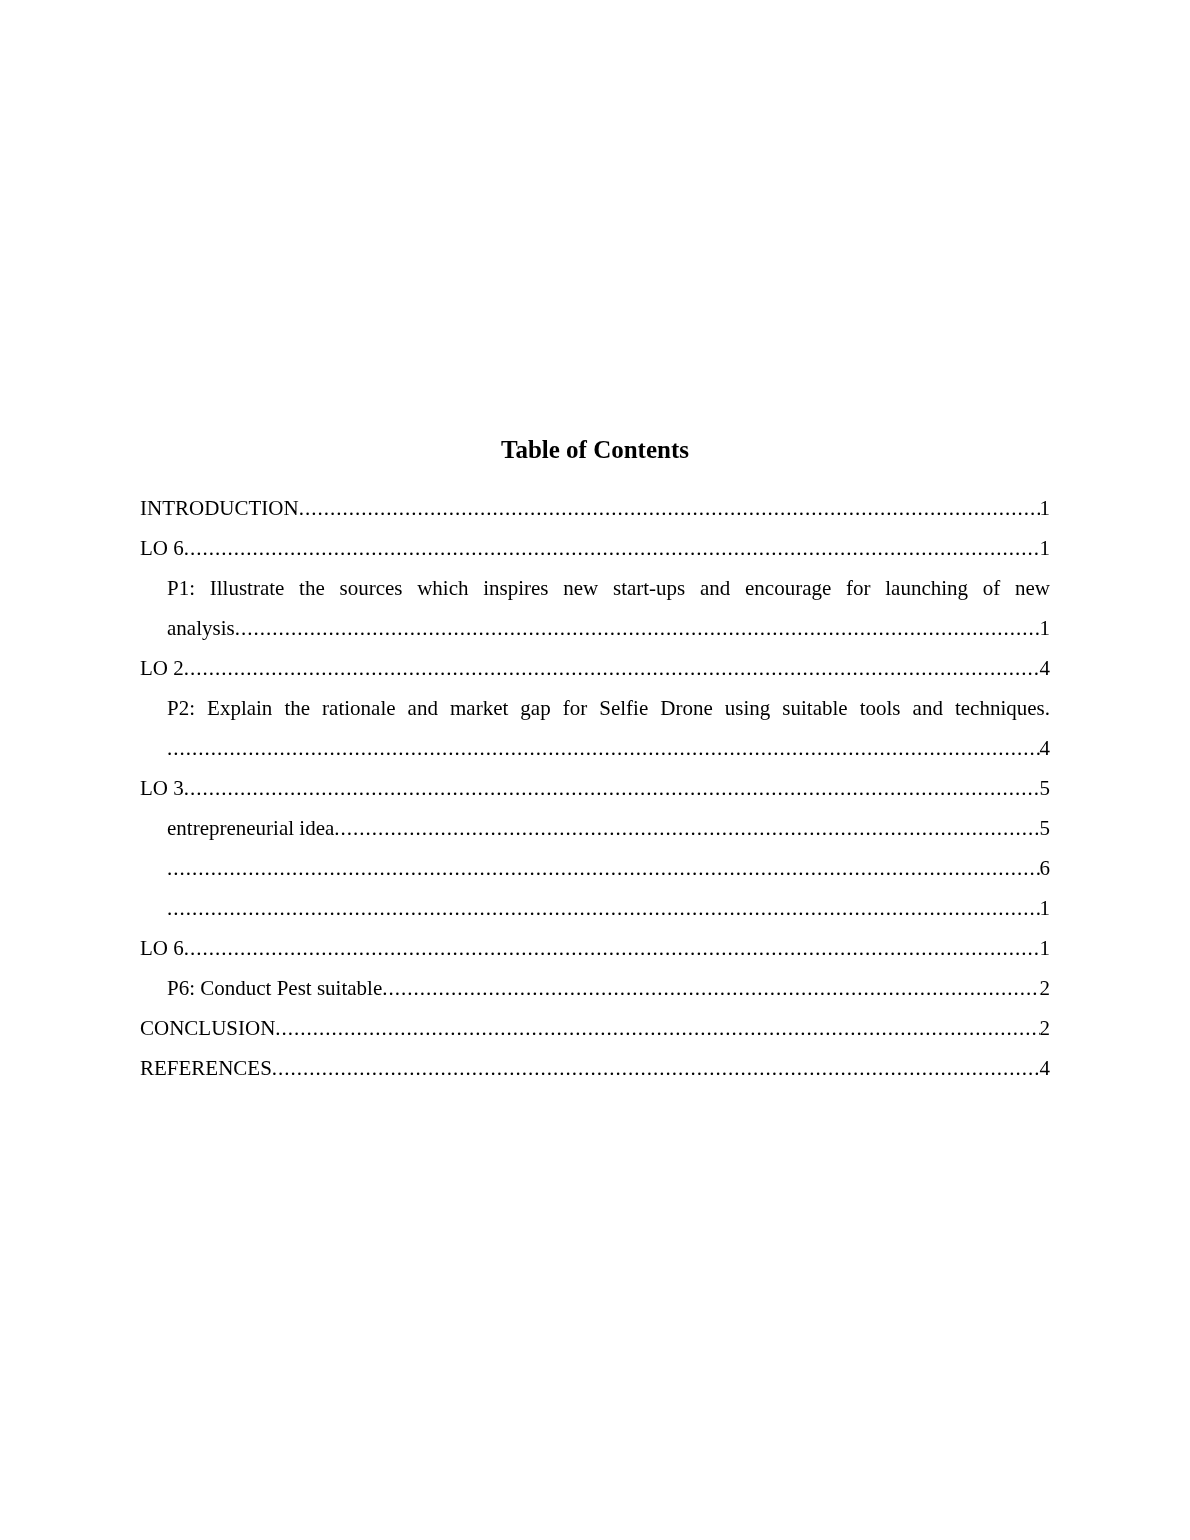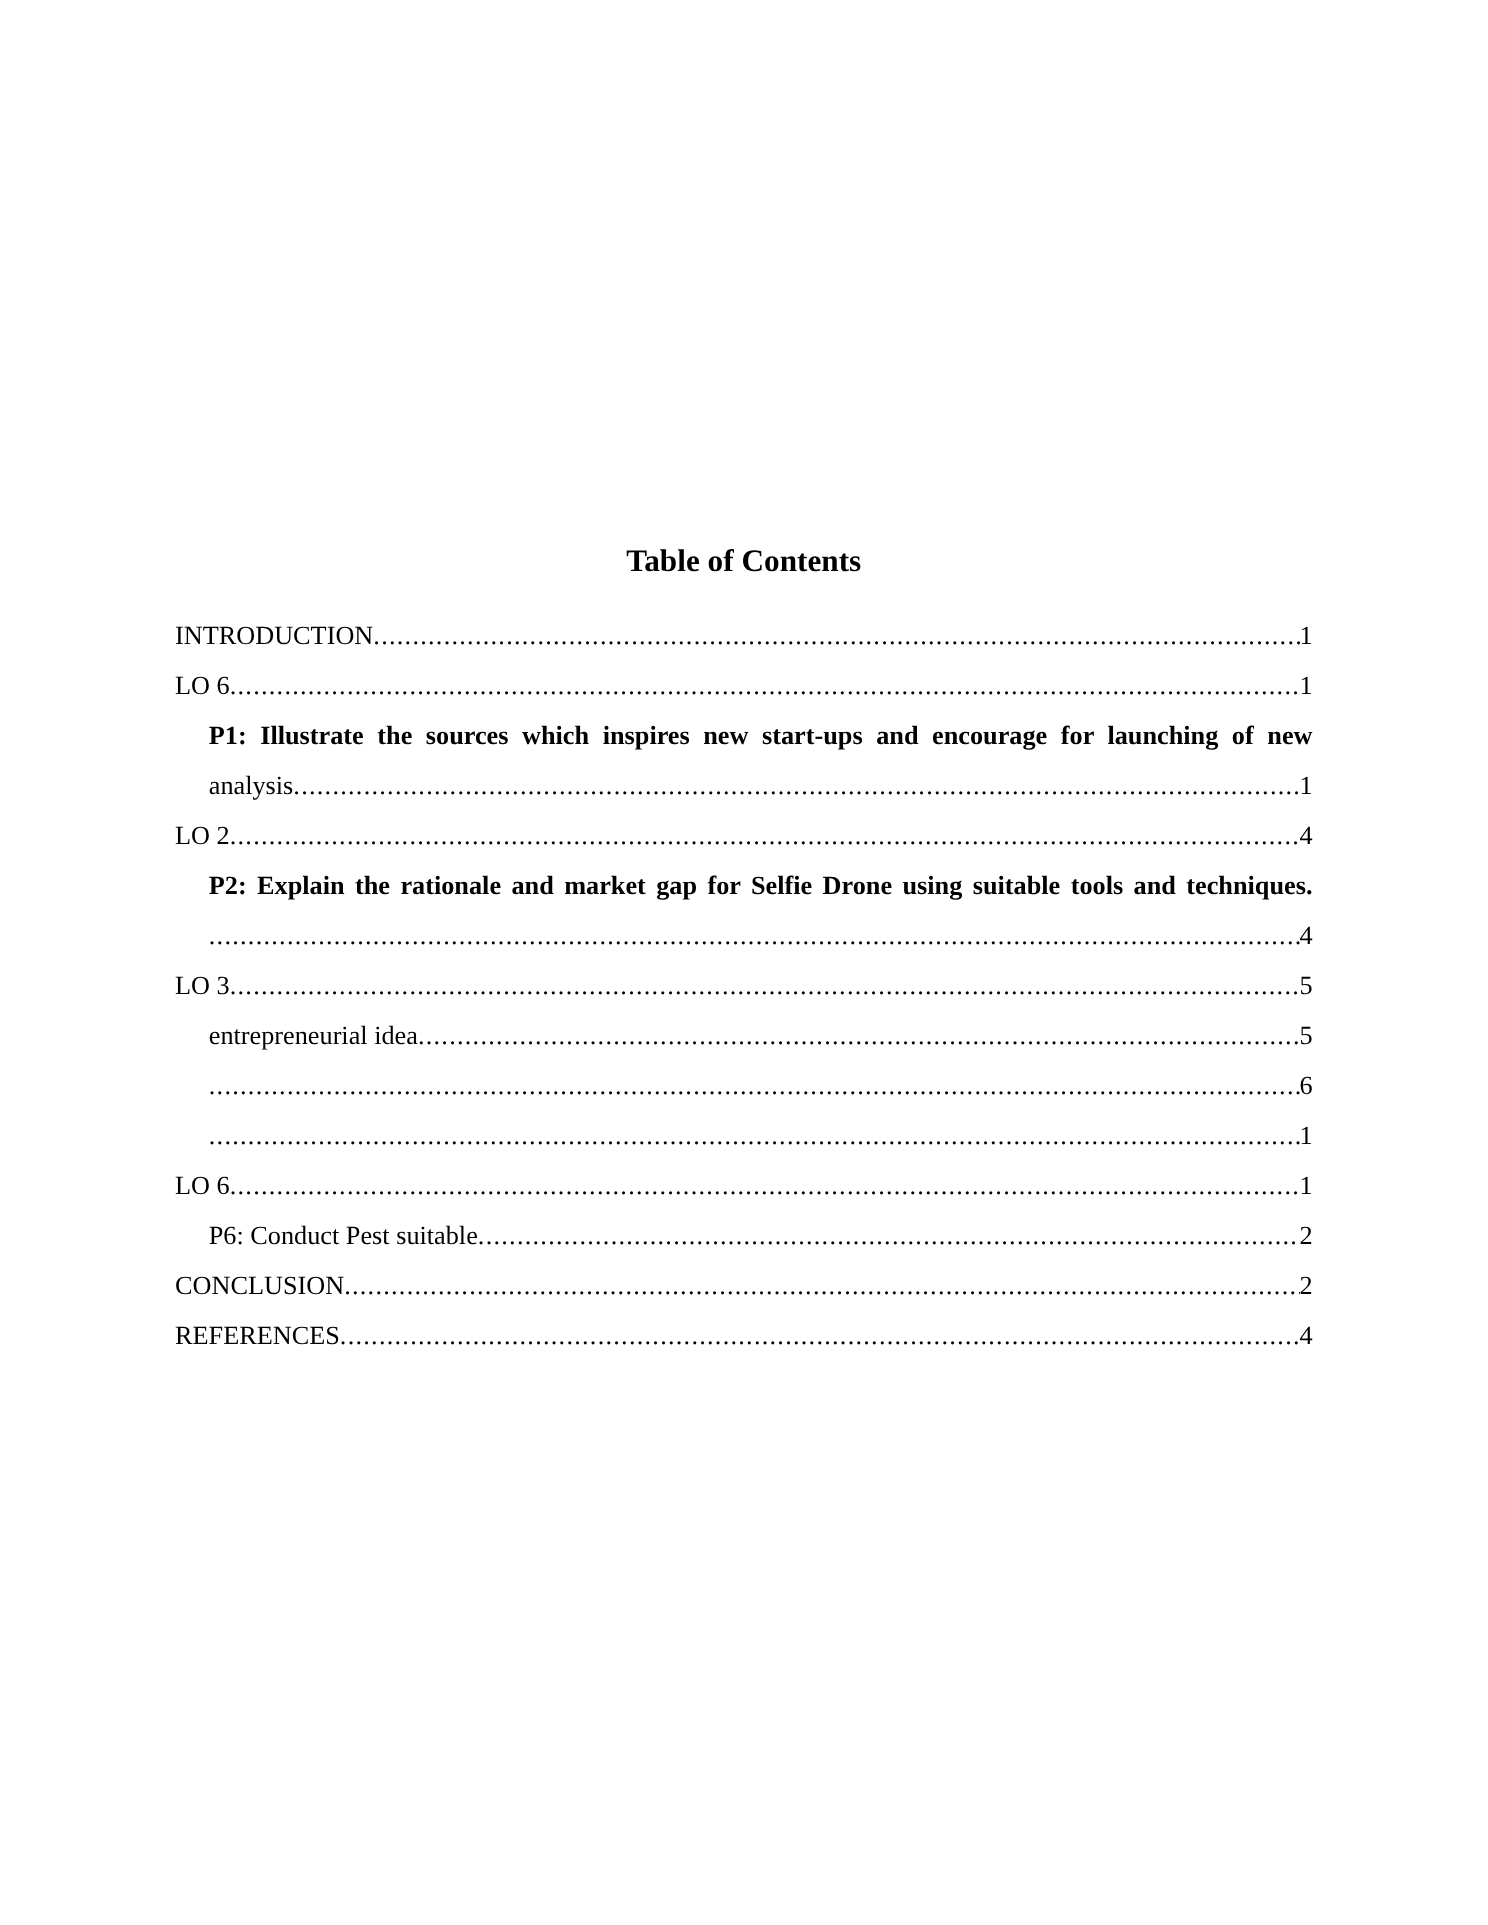--- a/index.html
+++ b/index.html
@@ -30,21 +30,20 @@
   .toc-entry { margin: 0; }
   .toc-entry.indented { padding-left: 27px; }
   .toc-line {
     font-size: 21px;
     line-height: 40px;
   }
   
   .toc-line.fill-justify {
     text-align: justify;
     text-align-last: justify;
-    font-weight: bold;
   }
   
   .toc-line.leader {
     display: flex;
     align-items: flex-start;
   }
   .toc-text { white-space: pre; }
   .toc-dots {
     flex: 1 1 auto;
     overflow: hidden;

